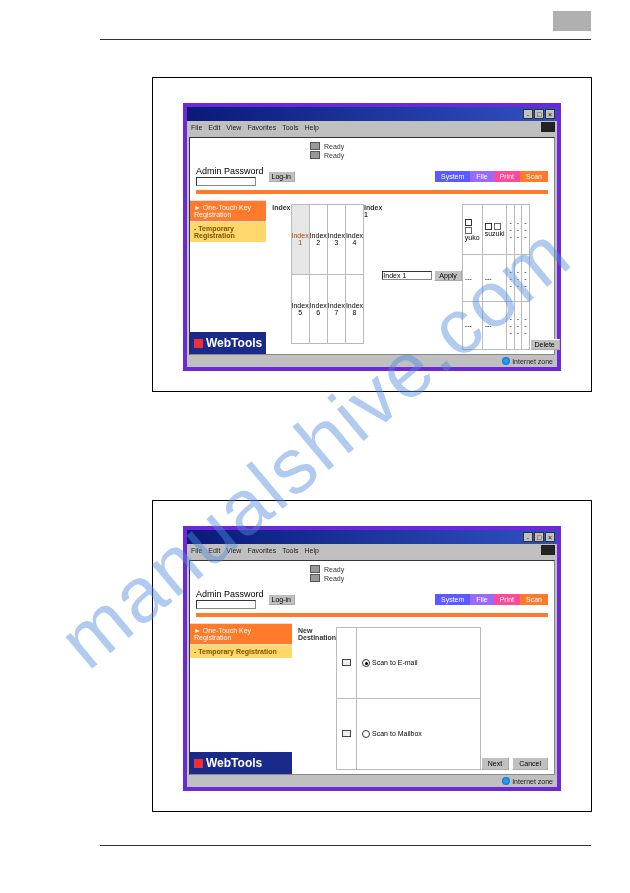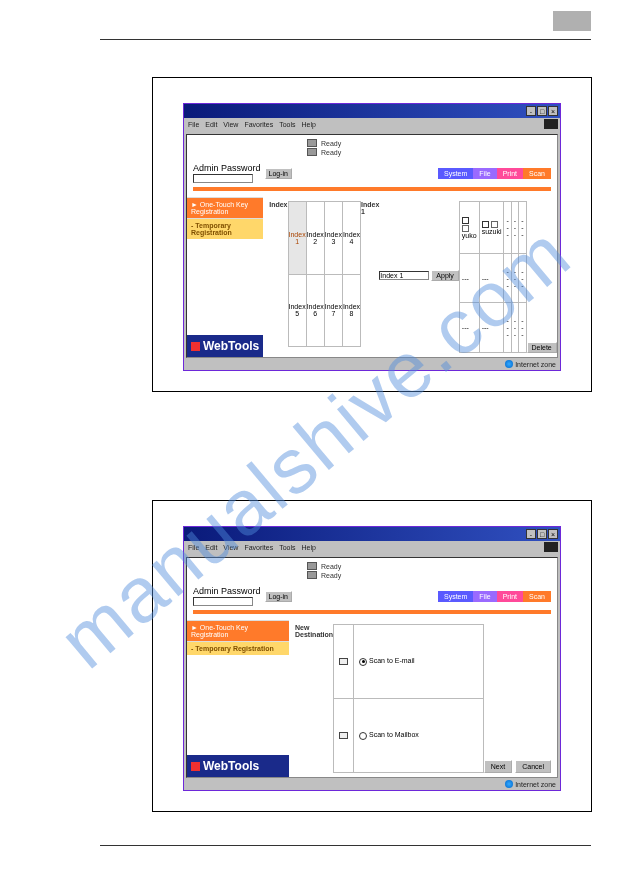--- a/index.html
+++ b/index.html
@@ -20,21 +20,21 @@
     border: 1.5px solid #000;
     background: #fff;
   }
   .frame.f1 { top: 77px; left: 152px; width: 440px; height: 315px; }
   .frame.f2 { top: 500px; left: 152px; width: 440px; height: 312px; }
 
   .browser {
     position: absolute;
     top: 25px; left: 30px; right: 30px; bottom: 20px;
     background: #bfbfbf;
-    border: 1px solid #6d28d9;
+    border: 4px solid #6d28d9;
   }
   .titlebar {
     height: 14px;
     background: linear-gradient(to right, #0a1a7a, #3050c0);
     display: flex;
     align-items: center;
     justify-content: flex-end;
     padding: 0 2px;
   }
   .titlebar .ico { width: 10px; height: 10px; background: #c0c0c0; border: 1px solid #333; font-size: 7px; display: flex; align-items: center; justify-content: center; margin-left: 1px; color: #000; }

